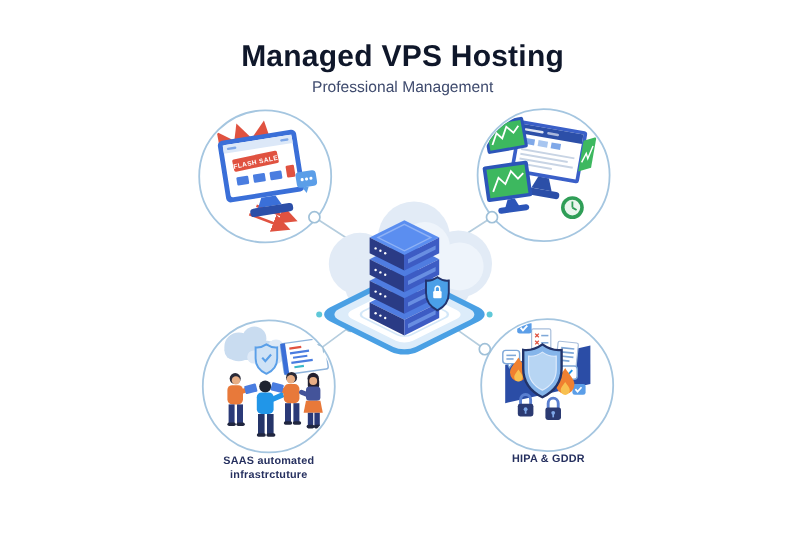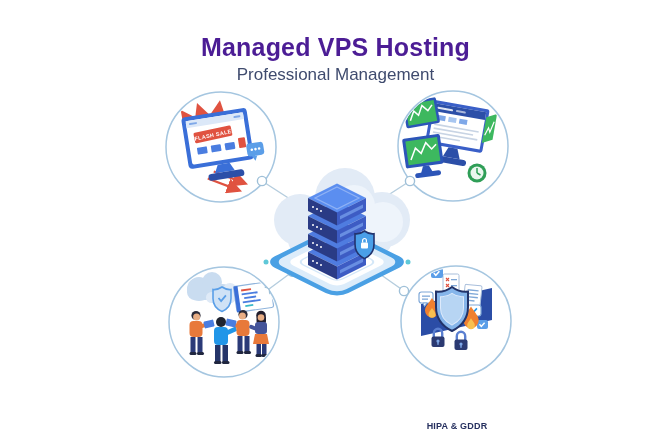--- a/index.html
+++ b/index.html
@@ -1,25 +1,25 @@
 <!DOCTYPE html>
 <html><head>
 <meta charset="utf-8">
 <style>
   html,body{margin:0;padding:0;background:#ffffff;}
   .canvas{position:relative;width:671px;height:448px;background:#ffffff;overflow:hidden;
           font-family:"Liberation Sans",sans-serif;}
   .header{position:absolute;top:0;left:0;width:100%;text-align:center;z-index:3;}
-  .title{margin:33px 0 0 0;font-size:25px;font-weight:bold;color:#4c1d95;letter-spacing:.2px;}
-  .subtitle{margin-top:3px;font-size:17px;color:#3f4b6e;}
+  .title{margin:33px 0 0 0;font-size:25px;font-weight:bold;color:#0f172a;letter-spacing:.2px;}
+  .subtitle{margin-top:3px;font-size:13px;color:#3f4b6e;}
   svg.scene{position:absolute;top:0;left:0;z-index:1;}
   .label{position:absolute;width:150px;text-align:center;font-size:9px;font-weight:bold;
          color:#26305f;line-height:11px;letter-spacing:.2px;z-index:3;}
   .label-bl{left:149px;top:379px;}
-  .label-br{left:382px;top:377px;margin-top:44px;}
+  .label-br{left:382px;top:377px;}
 </style>
 </head>
 <body>
 
 <div class="canvas">
 
   <div class="header">
     <div class="title">Managed VPS Hosting</div>
     <div class="subtitle">Professional Management</div>
   </div>
@@ -332,17 +332,21 @@
       </g>
       <g transform="translate(461,339)">
         <path d="M-4.2,1 V-2.8 A4.2,4.4 0 0 1 4.2,-2.8 V1" fill="none" stroke="#5a7fd0" stroke-width="2.4"></path>
         <rect x="-6.5" y="0.5" width="13" height="10.5" rx="2" fill="#2b3a72"></rect>
         <circle cx="0" cy="5" r="1.6" fill="#7fa8e8"></circle>
         <rect x="-0.7" y="5.8" width="1.4" height="3" fill="#7fa8e8"></rect>
       </g>
     </g>
   </svg>
 
+  <div class="label label-bl">
+    <div>SAAS automated</div>
+    <div>infrastrctuture</div>
+  </div>
   <div class="label label-br">
     <div>HIPA &amp; GDDR</div>
   </div>
 
 </div>
 
 </body></html>

